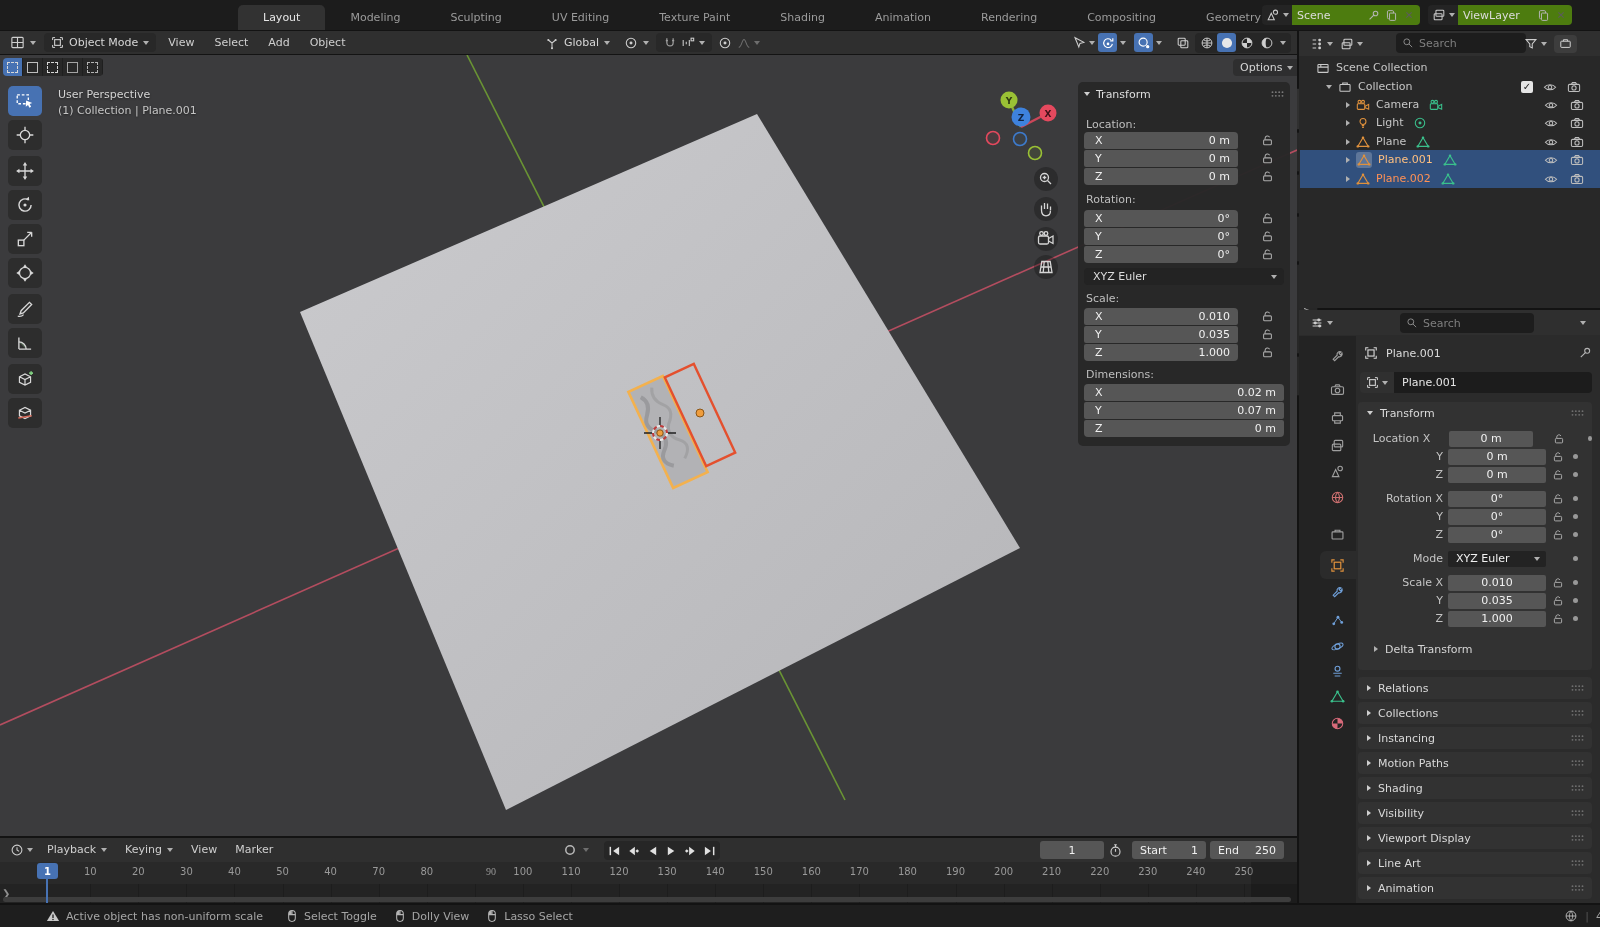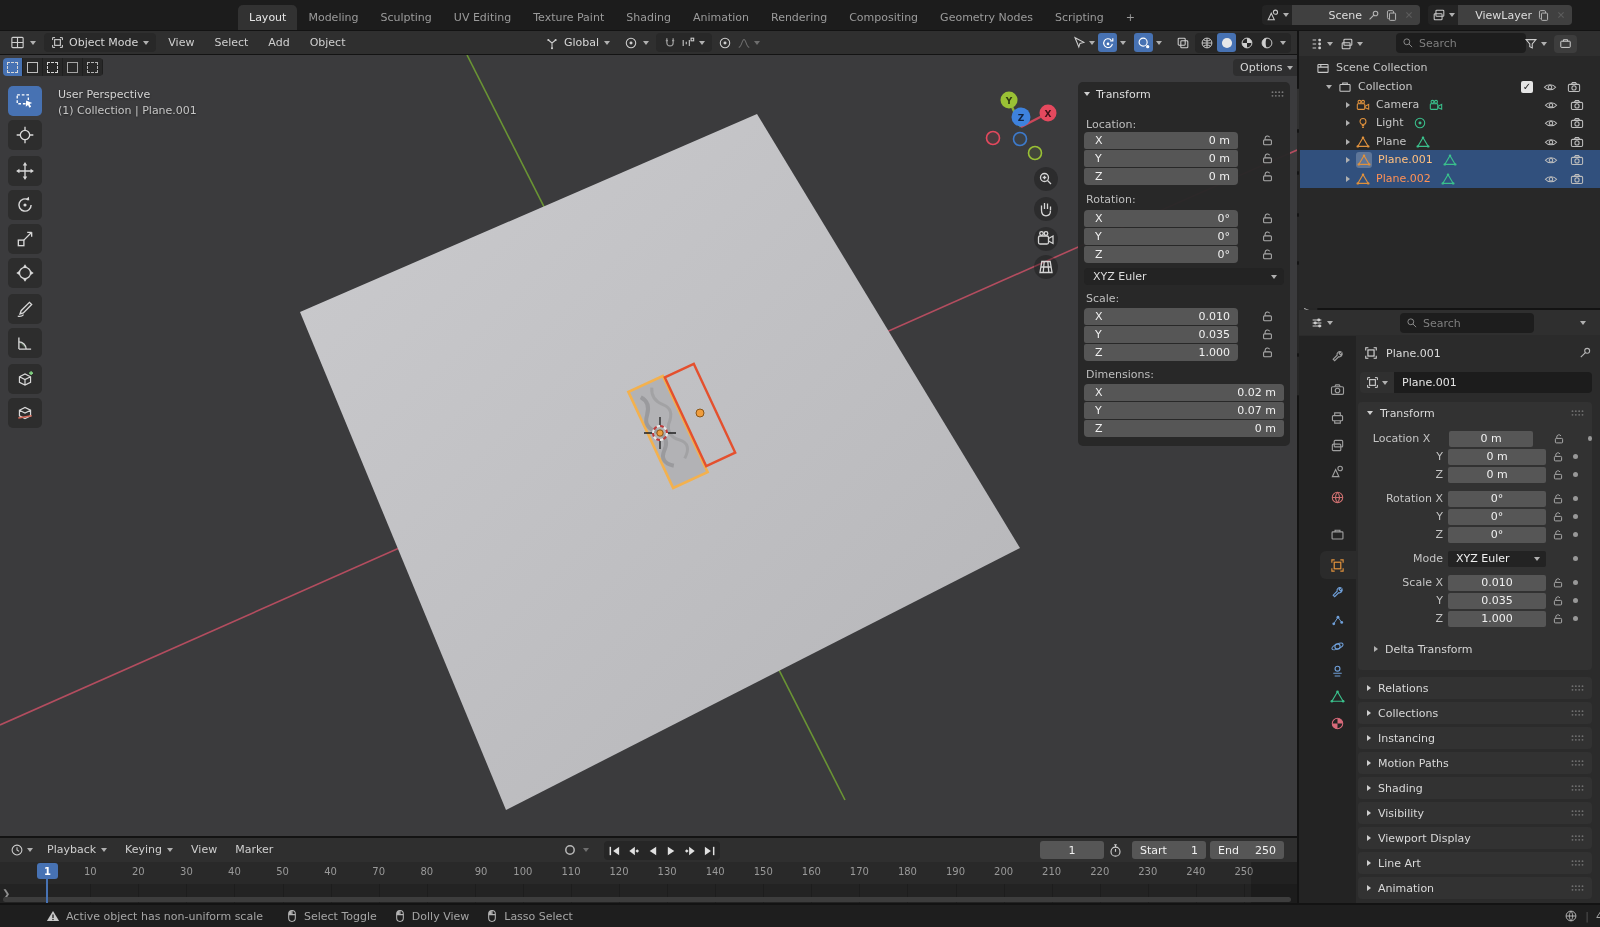--- a/index.html
+++ b/index.html
@@ -12,24 +12,24 @@
   svg{display:block;}
   .ic{display:inline-flex;align-items:center;justify-content:center;flex:0 0 auto;}
   
   .cvd{width:0;height:0;border-left:3.5px solid transpar ent;border-left:3.5px solid transparent;border-right:3.5px solid transparent;border-top:4.5px solid #b0b0b0;display:inline-block;}
   .cvr{width:0;height:0;border-top:3.5px solid transparent;border-bottom:3.5px solid transparent;border-left:4.5px solid #b0b0b0;display:inline-block;}
   .cvd.dim{border-top-color:#6e6e6e;} .cvr.lg{border-left-color:#cfcfcf;}
   .cvd.lg{border-top-color:#cfcfcf;}
   
   #topbar{position:absolute;left:0;top:0;width:1600px;height:30px;background:#1c1c1c;}
   .tmenu{padding:0 9px;color:#cdcdcd;cursor:default;}
-  .wtab{height:25px;display:flex;align-items:center;padding:0 11px;color:#9b9b9b;border-radius:5px 5px 0 0;cursor:default;}
+  .wtab{height:25px;display:flex;align-items:center;padding:0 25px;color:#9b9b9b;border-radius:5px 5px 0 0;cursor:default;}
   .wtab.active{background:#323232;color:#e6e6e6;}
   .scenebox{background:#242424;border-radius:4px;display:flex;align-items:center;height:20px;}
-  .scenebox .fieldpart{background:#404040;height:20px;display:flex;align-items:center;border-radius:0 4px 4px 0;text-align:right;}
+  .scenebox .fieldpart{background:#4d7c0f;height:20px;display:flex;align-items:center;border-radius:0 4px 4px 0;}
   
   .ehdr{background:#2f2f2f;}
   .hmenu{padding:0 8px;color:#cfcfcf;cursor:default;}
   .hbtn{background:#282828;border-radius:4px;display:flex;align-items:center;gap:5px;padding:0 7px;height:19px;color:#d6d6d6;}
   .togglebtn{width:19px;height:19px;border-radius:3px;display:flex;align-items:center;justify-content:center;color:#cfcfcf;}
   .togglebtn.on{background:var(--c-accent);color:#fff;}
   .shadegrp{background:#262626;border-radius:4px;display:flex;align-items:center;height:20px;padding:0 2px;gap:1px;}
   
   #viewport{position:absolute;left:0;top:55px;width:1297px;height:781px;background:#3b3b3d;overflow:hidden;}
   .selmode{width:19px;height:18px;background:#282828;display:flex;align-items:center;justify-content:center;border-right:1px solid #1f1f1f;}
@@ -1427,21 +1427,21 @@
 
   <div class="abs" style="left:0;top:862px;width:1297px;height:22px;background:#292929;">
       <span class="tick" style="left: 90.263px;">10</span>
       <span class="tick" style="left: 138.333px;">20</span>
       <span class="tick" style="left: 186.403px;">30</span>
       <span class="tick" style="left: 234.473px;">40</span>
       <span class="tick" style="left: 282.543px;">50</span>
       <span class="tick" style="left: 330.613px;">40</span>
       <span class="tick" style="left: 378.683px;">70</span>
       <span class="tick" style="left: 426.753px;">80</span>
-      <span class="tick" style="left: 481px;">90</span>
+      <span class="tick" style="left: 491px; font-family: Liberation Serif, serif;">90</span>
       <span class="tick" style="left: 522.893px;">100</span>
       <span class="tick" style="left: 570.963px;">110</span>
       <span class="tick" style="left: 619.033px;">120</span>
       <span class="tick" style="left: 667.103px;">130</span>
       <span class="tick" style="left: 715.173px;">140</span>
       <span class="tick" style="left: 763.243px;">150</span>
       <span class="tick" style="left: 811.313px;">160</span>
       <span class="tick" style="left: 859.383px;">170</span>
       <span class="tick" style="left: 907.453px;">180</span>
       <span class="tick" style="left: 955.523px;">190</span>

